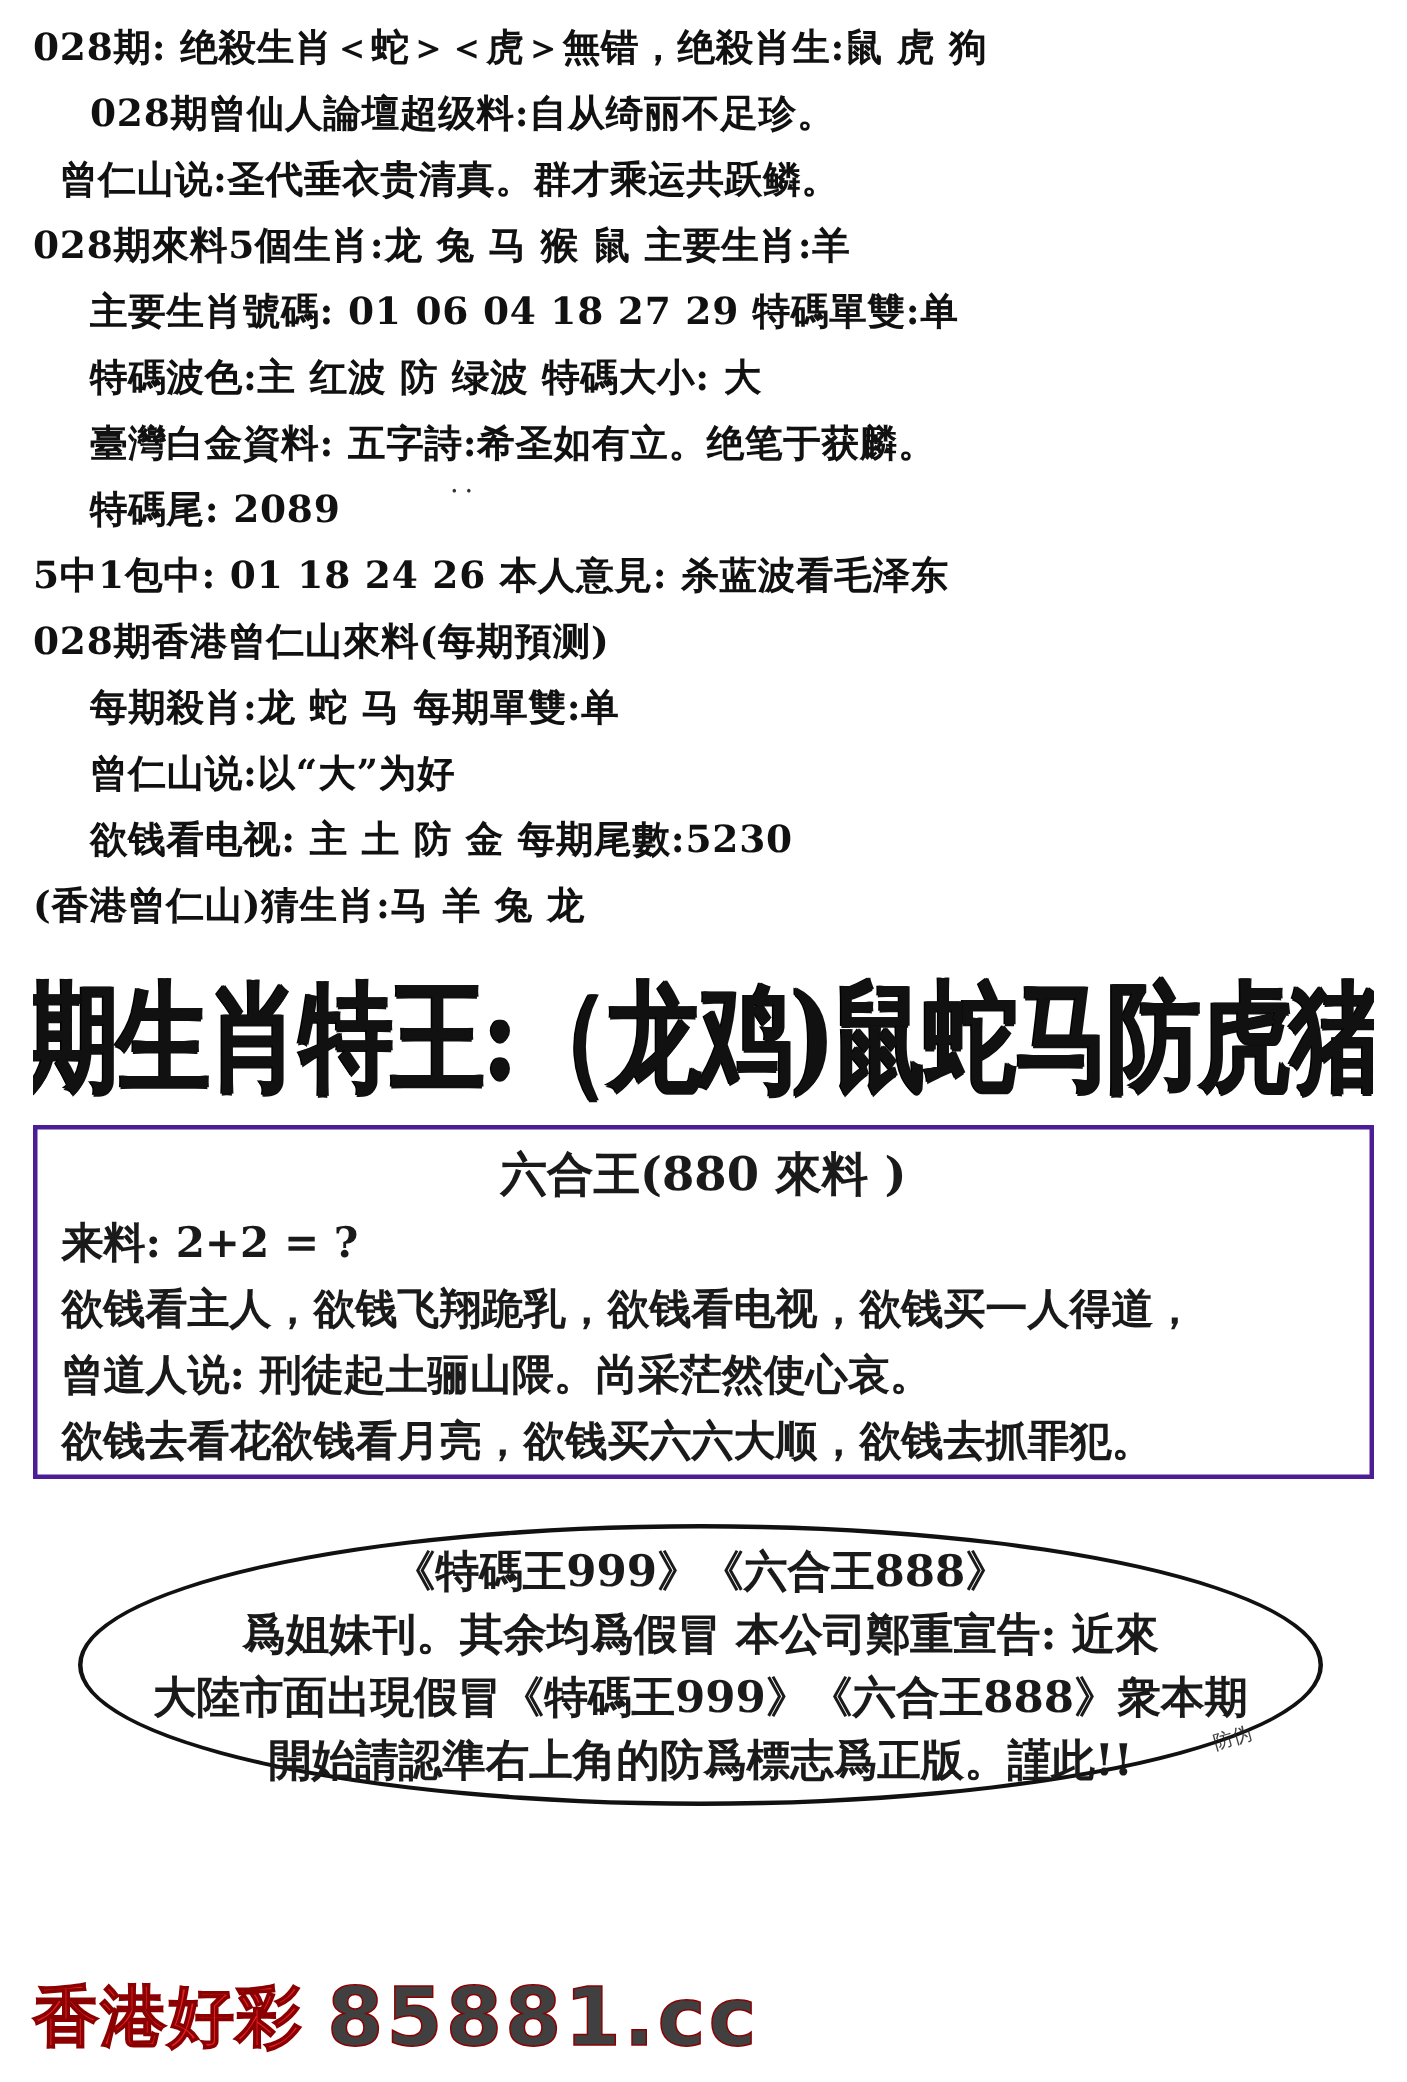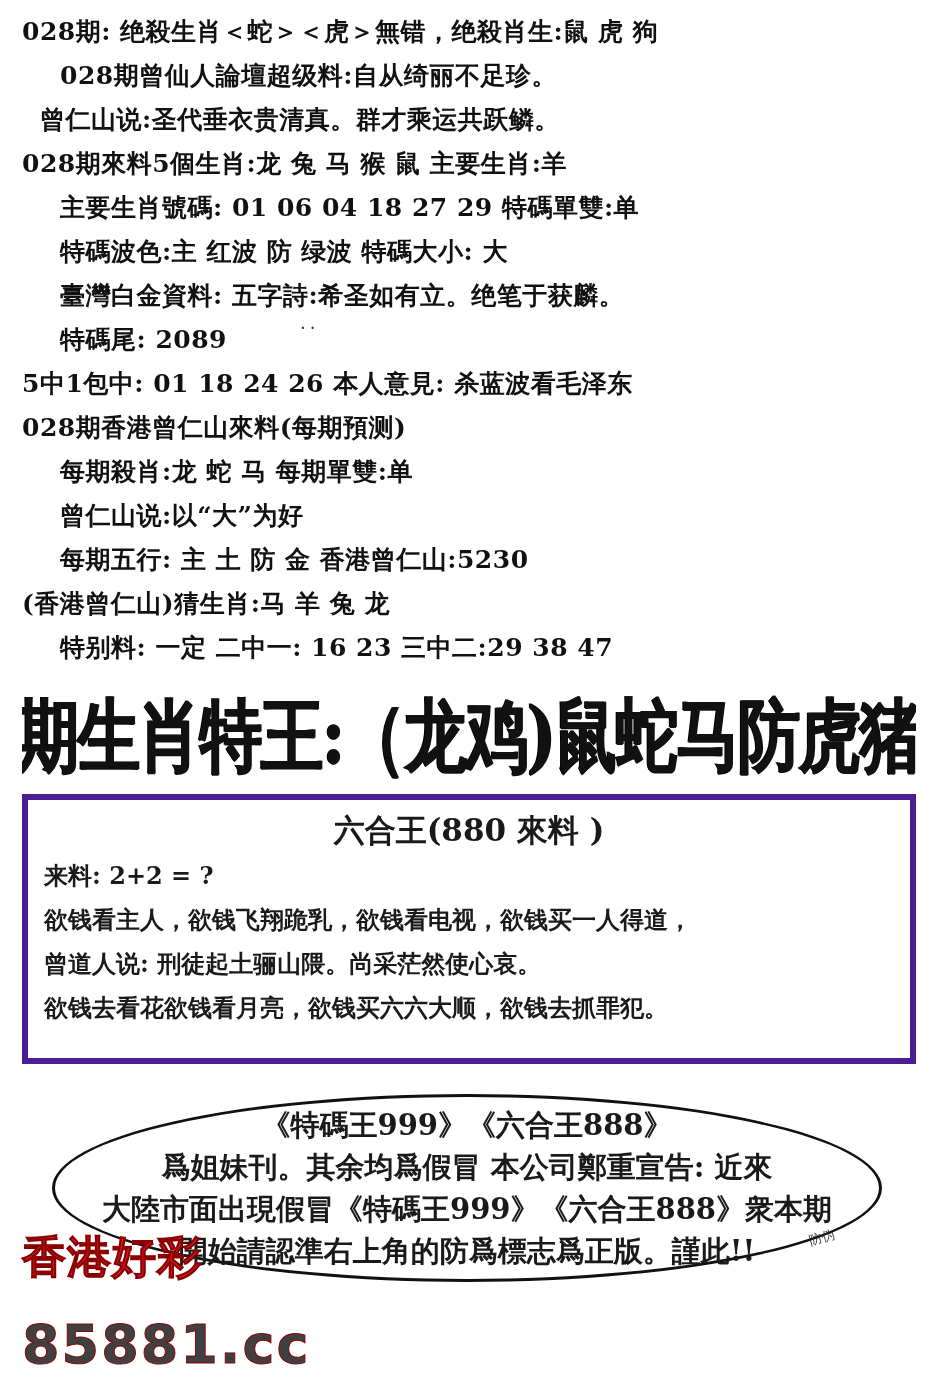--- a/index.html
+++ b/index.html
@@ -50,32 +50,32 @@
     letter-spacing: -1px;
     color: #111;
     transform: scaleY(1.28);
     font-family: "DejaVu Serif", "Liberation Serif", serif;
     text-shadow: 1px 0 0 #111, -1px 0 0 #000, 0 1px 0 #111;
   }
 
   
   .box {
     margin: 6px 0 0 0;
-    border: 6px solid #4c1d95;
-    padding: 6px 16px 28px 16px;
+    border: 3px solid #4c1d95;
+    padding: 6px 16px 0 16px;
   }
   .box-title {
     text-align: center;
     font-size: 31px;
     font-weight: 800;
     line-height: 48px;
     white-space: nowrap;
   }
   .box-line {
-    font-size: 24px;
+    font-size: 28px;
     line-height: 44px;
     font-weight: 700;
     white-space: nowrap;
   }
 
   
   .ellipse-wrap {
     position: relative;
     margin-top: 30px;
     height: 200px;
@@ -116,24 +116,23 @@
     text-align: center;
     opacity: 0.85;
   }
 
   
   .footer {
     position: absolute;
     left: 22px;
     bottom: 12px;
     display: flex;
-    align-items: flex-start;
-    gap: 26px;
-    white-space: nowrap;
-    flex-direction: column;
+    align-items: center;
+    gap: 16px;
+    white-space: nowrap;
   }
   .footer-cn {
     font-size: 44px;
     font-weight: 900;
     color: #e8202a;
     font-family: "DejaVu Sans", "Liberation Sans", sans-serif;
     letter-spacing: 1px;
     -webkit-text-stroke: 1px #8b0000;
   }
   .footer-num {
@@ -164,23 +163,22 @@
     <div class="line indent-2">曾仁山说:圣代垂衣贵清真。群才乘运共跃鳞。</div>
     <div class="line indent-0">028期來料5個生肖:龙  兔  马  猴  鼠      主要生肖:羊</div>
     <div class="line indent-1">主要生肖號碼: 01  06  04  18  27  29  特碼單雙:单</div>
     <div class="line indent-1">特碼波色:主  红波 防  绿波 特碼大小: 大</div>
     <div class="line indent-1">臺灣白金資料:  五字詩:希圣如有立。绝笔于获麟。</div>
     <div class="line indent-1">特碼尾: 2089</div>
     <div class="line indent-0">5中1包中: 01  18  24  26  本人意見: 杀蓝波看毛泽东</div>
     <div class="line indent-0">028期香港曾仁山來料(每期預测)</div>
     <div class="line indent-1">每期殺肖:龙  蛇  马 每期單雙:单</div>
     <div class="line indent-1">曾仁山说:以“大”为好</div>
-    <div class="line indent-1">每期五行: 主 土  防 金 香港曾仁山:5230</div>
+    <div class="line indent-1">欲钱看电视: 主 土  防 金 每期尾數:5230</div>
     <div class="line indent-0">(香港曾仁山)猜生肖:马  羊  兔  龙</div>
-    <div class="line indent-1">特别料:  一定  二中一: 16  23  三中二:29  38  47</div>
   </div>
 
   <div class="dots">..</div>
 
   <div class="big-title-wrap">
     <div class="big-title">《本期生肖特王:（龙鸡)鼠蛇马防虎猪羊》</div>
   </div>
 
   <div class="box">
     <div class="box-title">六合王(880 來料 )</div>

